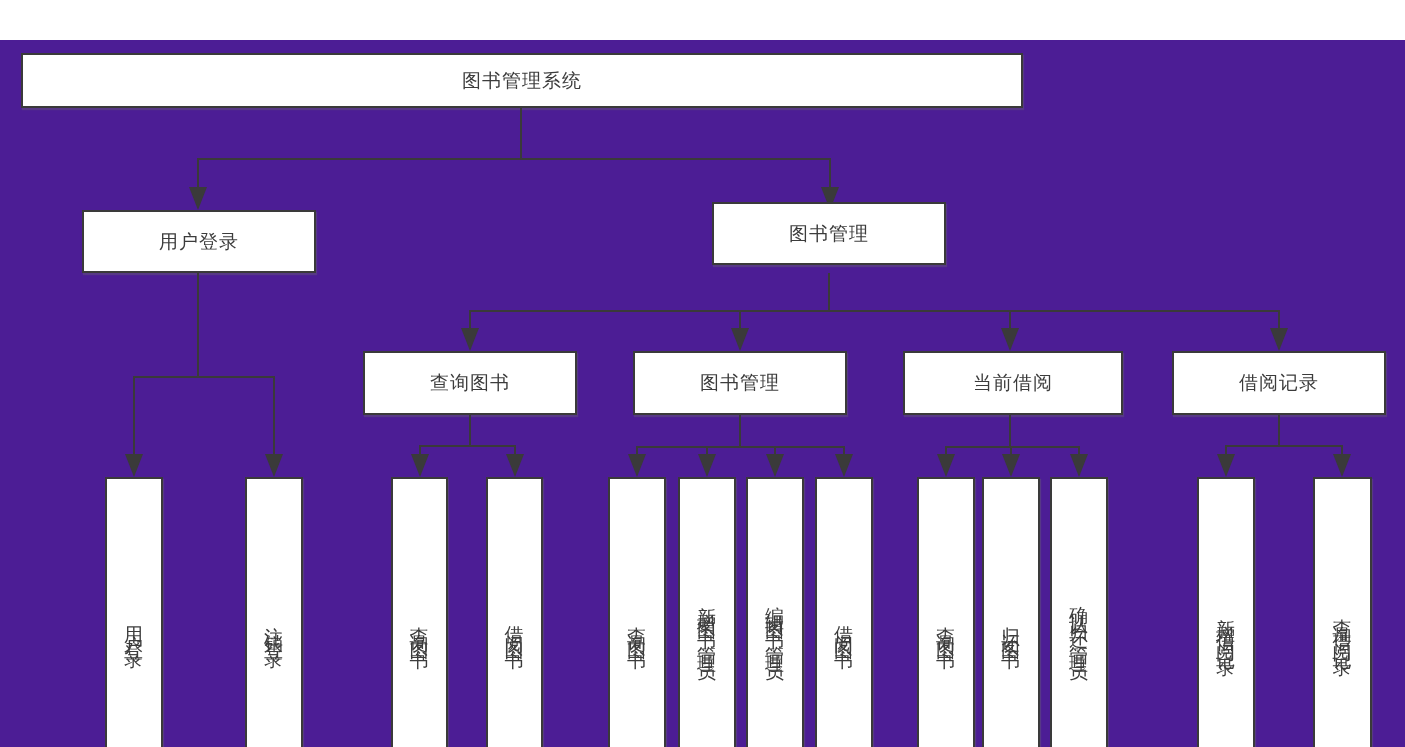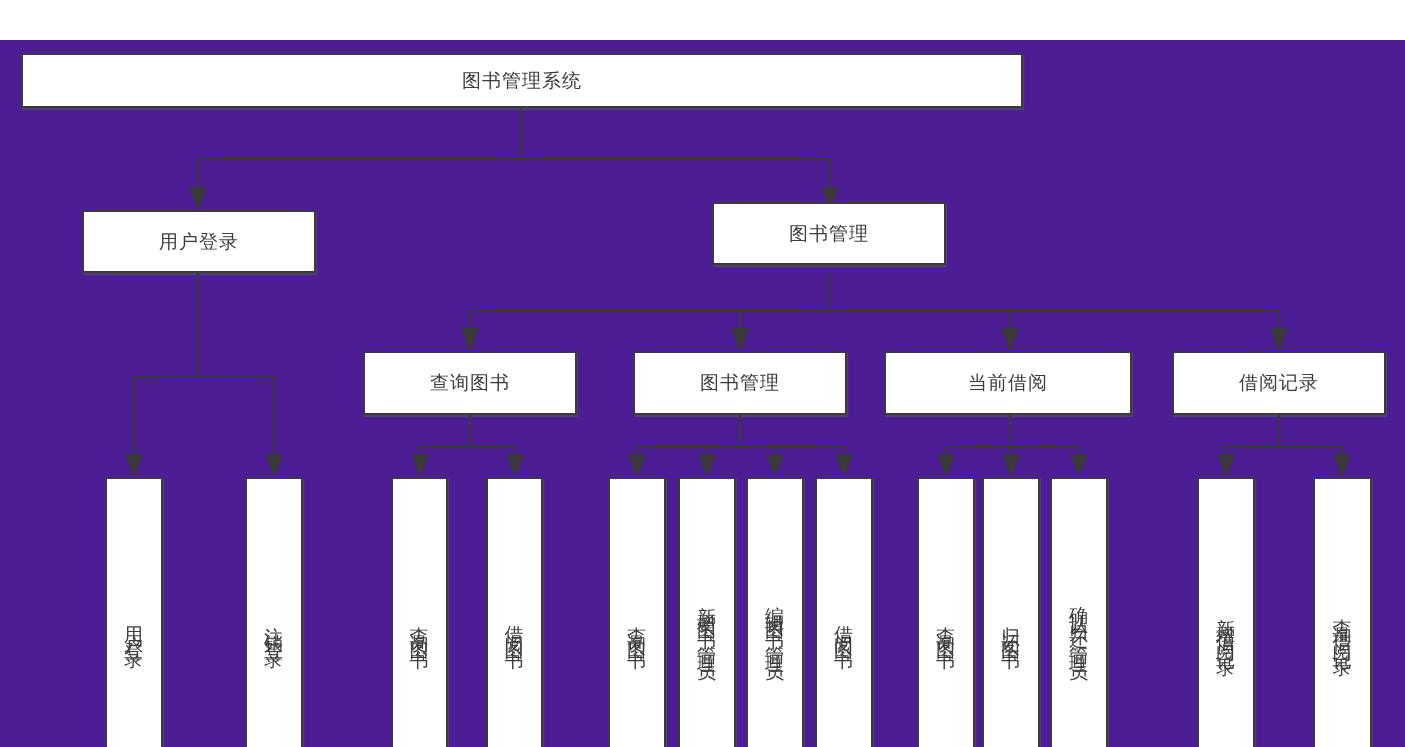--- a/index.html
+++ b/index.html
@@ -96,21 +96,21 @@
   <div class="arrow" style="left:1001px;top:288px"></div>
   <div class="vl" style="left:1278px;top:270px;height:20px"></div>
   <div class="arrow" style="left:1270px;top:288px"></div>
 
   <div class="node" style="left:363px;top:311px;width:214px;height:64px">
     <span>查询图书</span>
   </div>
   <div class="node" style="left:633px;top:311px;width:214px;height:64px">
     <span>图书管理</span>
   </div>
-  <div class="node" style="left:884px;top:311px;width:248px;height:64px">
+  <div class="node" style="left:903px;top:311px;width:220px;height:64px">
     <span>当前借阅</span>
   </div>
   <div class="node" style="left:1172px;top:311px;width:214px;height:64px">
     <span>借阅记录</span>
   </div>
 
   <div class="vl" style="left:469px;top:375px;height:32px"></div>
   <div class="hl" style="left:419px;top:405px;width:97px"></div>
   <div class="vl" style="left:419px;top:405px;height:12px"></div>
   <div class="arrow" style="left:411px;top:414px"></div>

